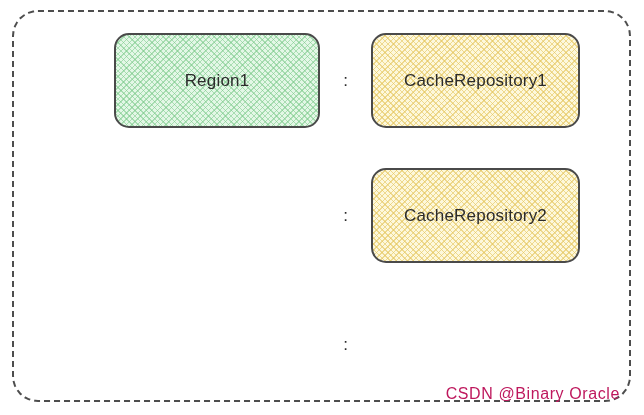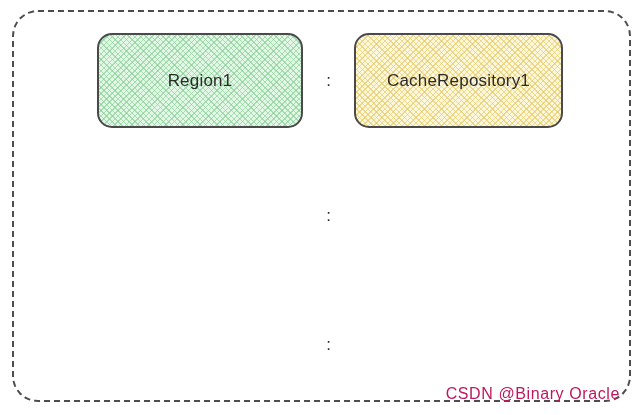--- a/index.html
+++ b/index.html
@@ -31,21 +31,21 @@
     width: 619px;
     height: 392px;
     box-sizing: border-box;
     border: 2px dashed #4d4d4d;
     border-radius: 26px;
   }
 
   
   .mapping-row {
     position: absolute;
-    left: 0;
+    left: 17px;
     width: 612px;
     height: 95px;
     display: block;
   }
   .row-0 { top: 33px; }
   .row-1 { top: 168px; }
   .row-2 { top: 297px; }
 
   
   .node-box {
@@ -145,20 +145,23 @@
       <span class="node-label">Region1</span>
     </div>
     <div class="pair-separator">:</div>
     <div class="node-box repo-box">
       <span class="node-label">CacheRepository1</span>
     </div>
   </div>
 
   <div class="mapping-row row-1">
     <div class="pair-separator">:</div>
+    <div class="node-box repo-box">
+      <span class="node-label">CacheRepository2</span>
+    </div>
   </div>
 
   <div class="mapping-row row-2">
     <div class="pair-separator">:</div>
   </div>
 
   <div id="watermark">CSDN @Binary Oracle</div>
 
 </div>
 

